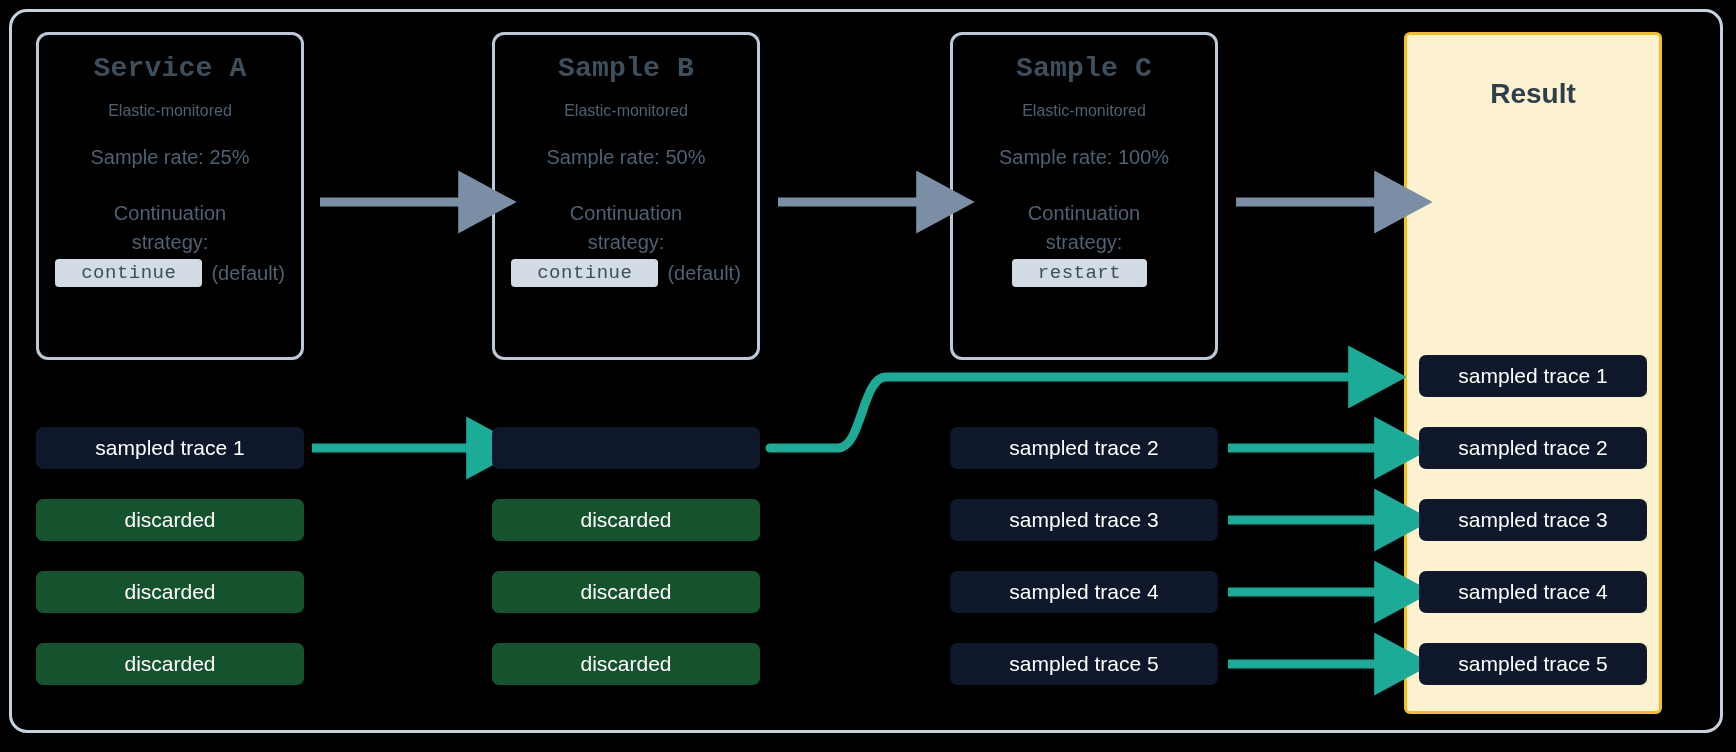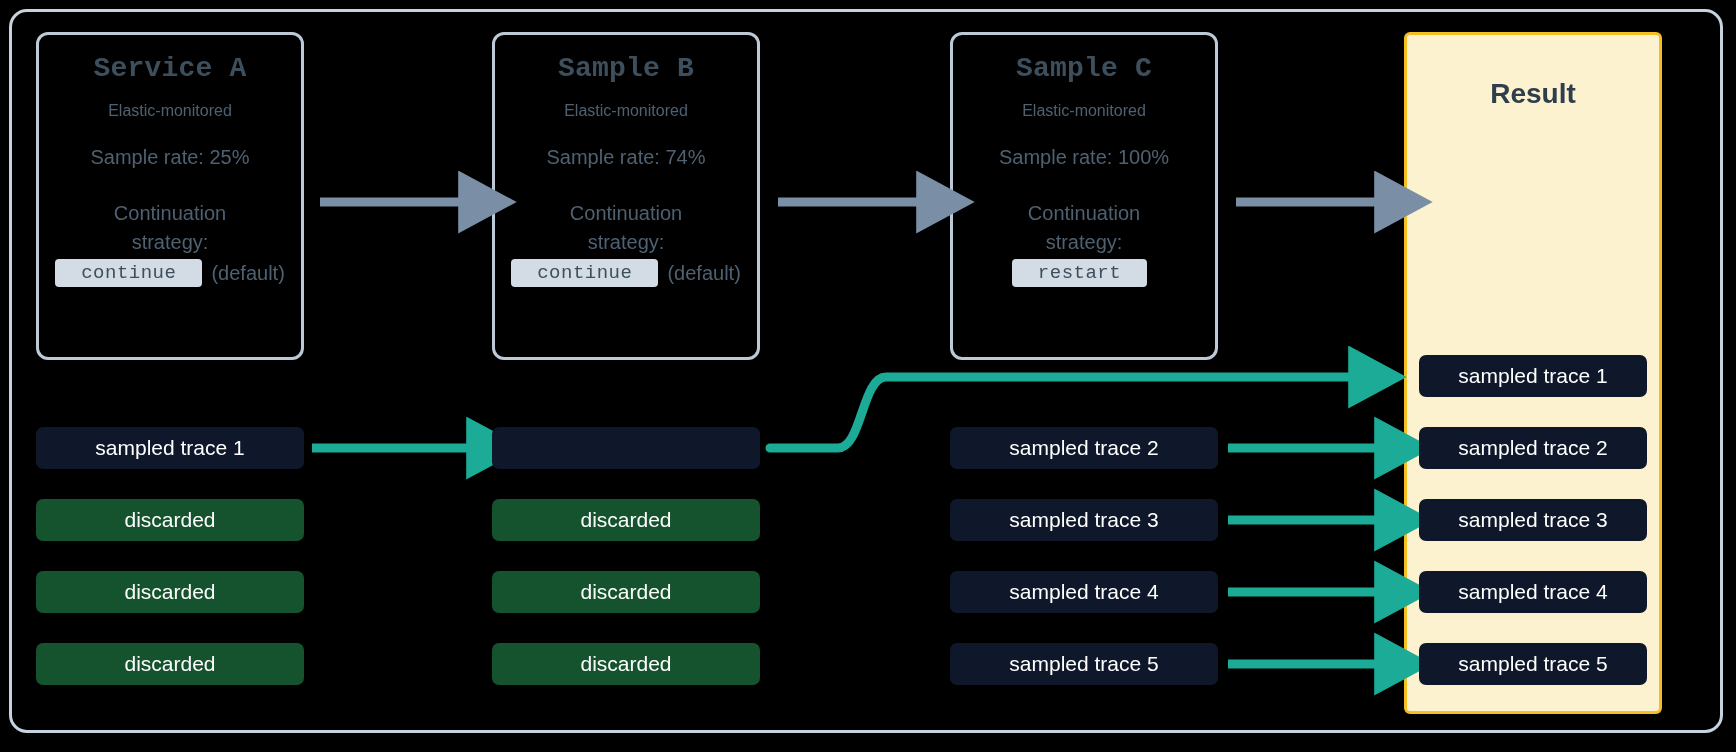--- a/index.html
+++ b/index.html
@@ -80,21 +80,21 @@
     </div>
     <div class="code-row">
       <span class="code">continue</span>
       <span class="default-lbl">(default)</span>
     </div>
   </div>
 
   <div class="service-card" style="left:492px;">
     <div class="svc-title">Sample B</div>
     <div class="svc-sub">Elastic-monitored</div>
-    <div class="svc-rate">Sample rate: 74%</div>
+    <div class="svc-rate">Sample rate: 50%</div>
     <div class="svc-cont">
       <div>Continuation</div>
       <div>strategy:</div>
     </div>
     <div class="code-row">
       <span class="code">continue</span>
       <span class="default-lbl">(default)</span>
     </div>
   </div>
 

